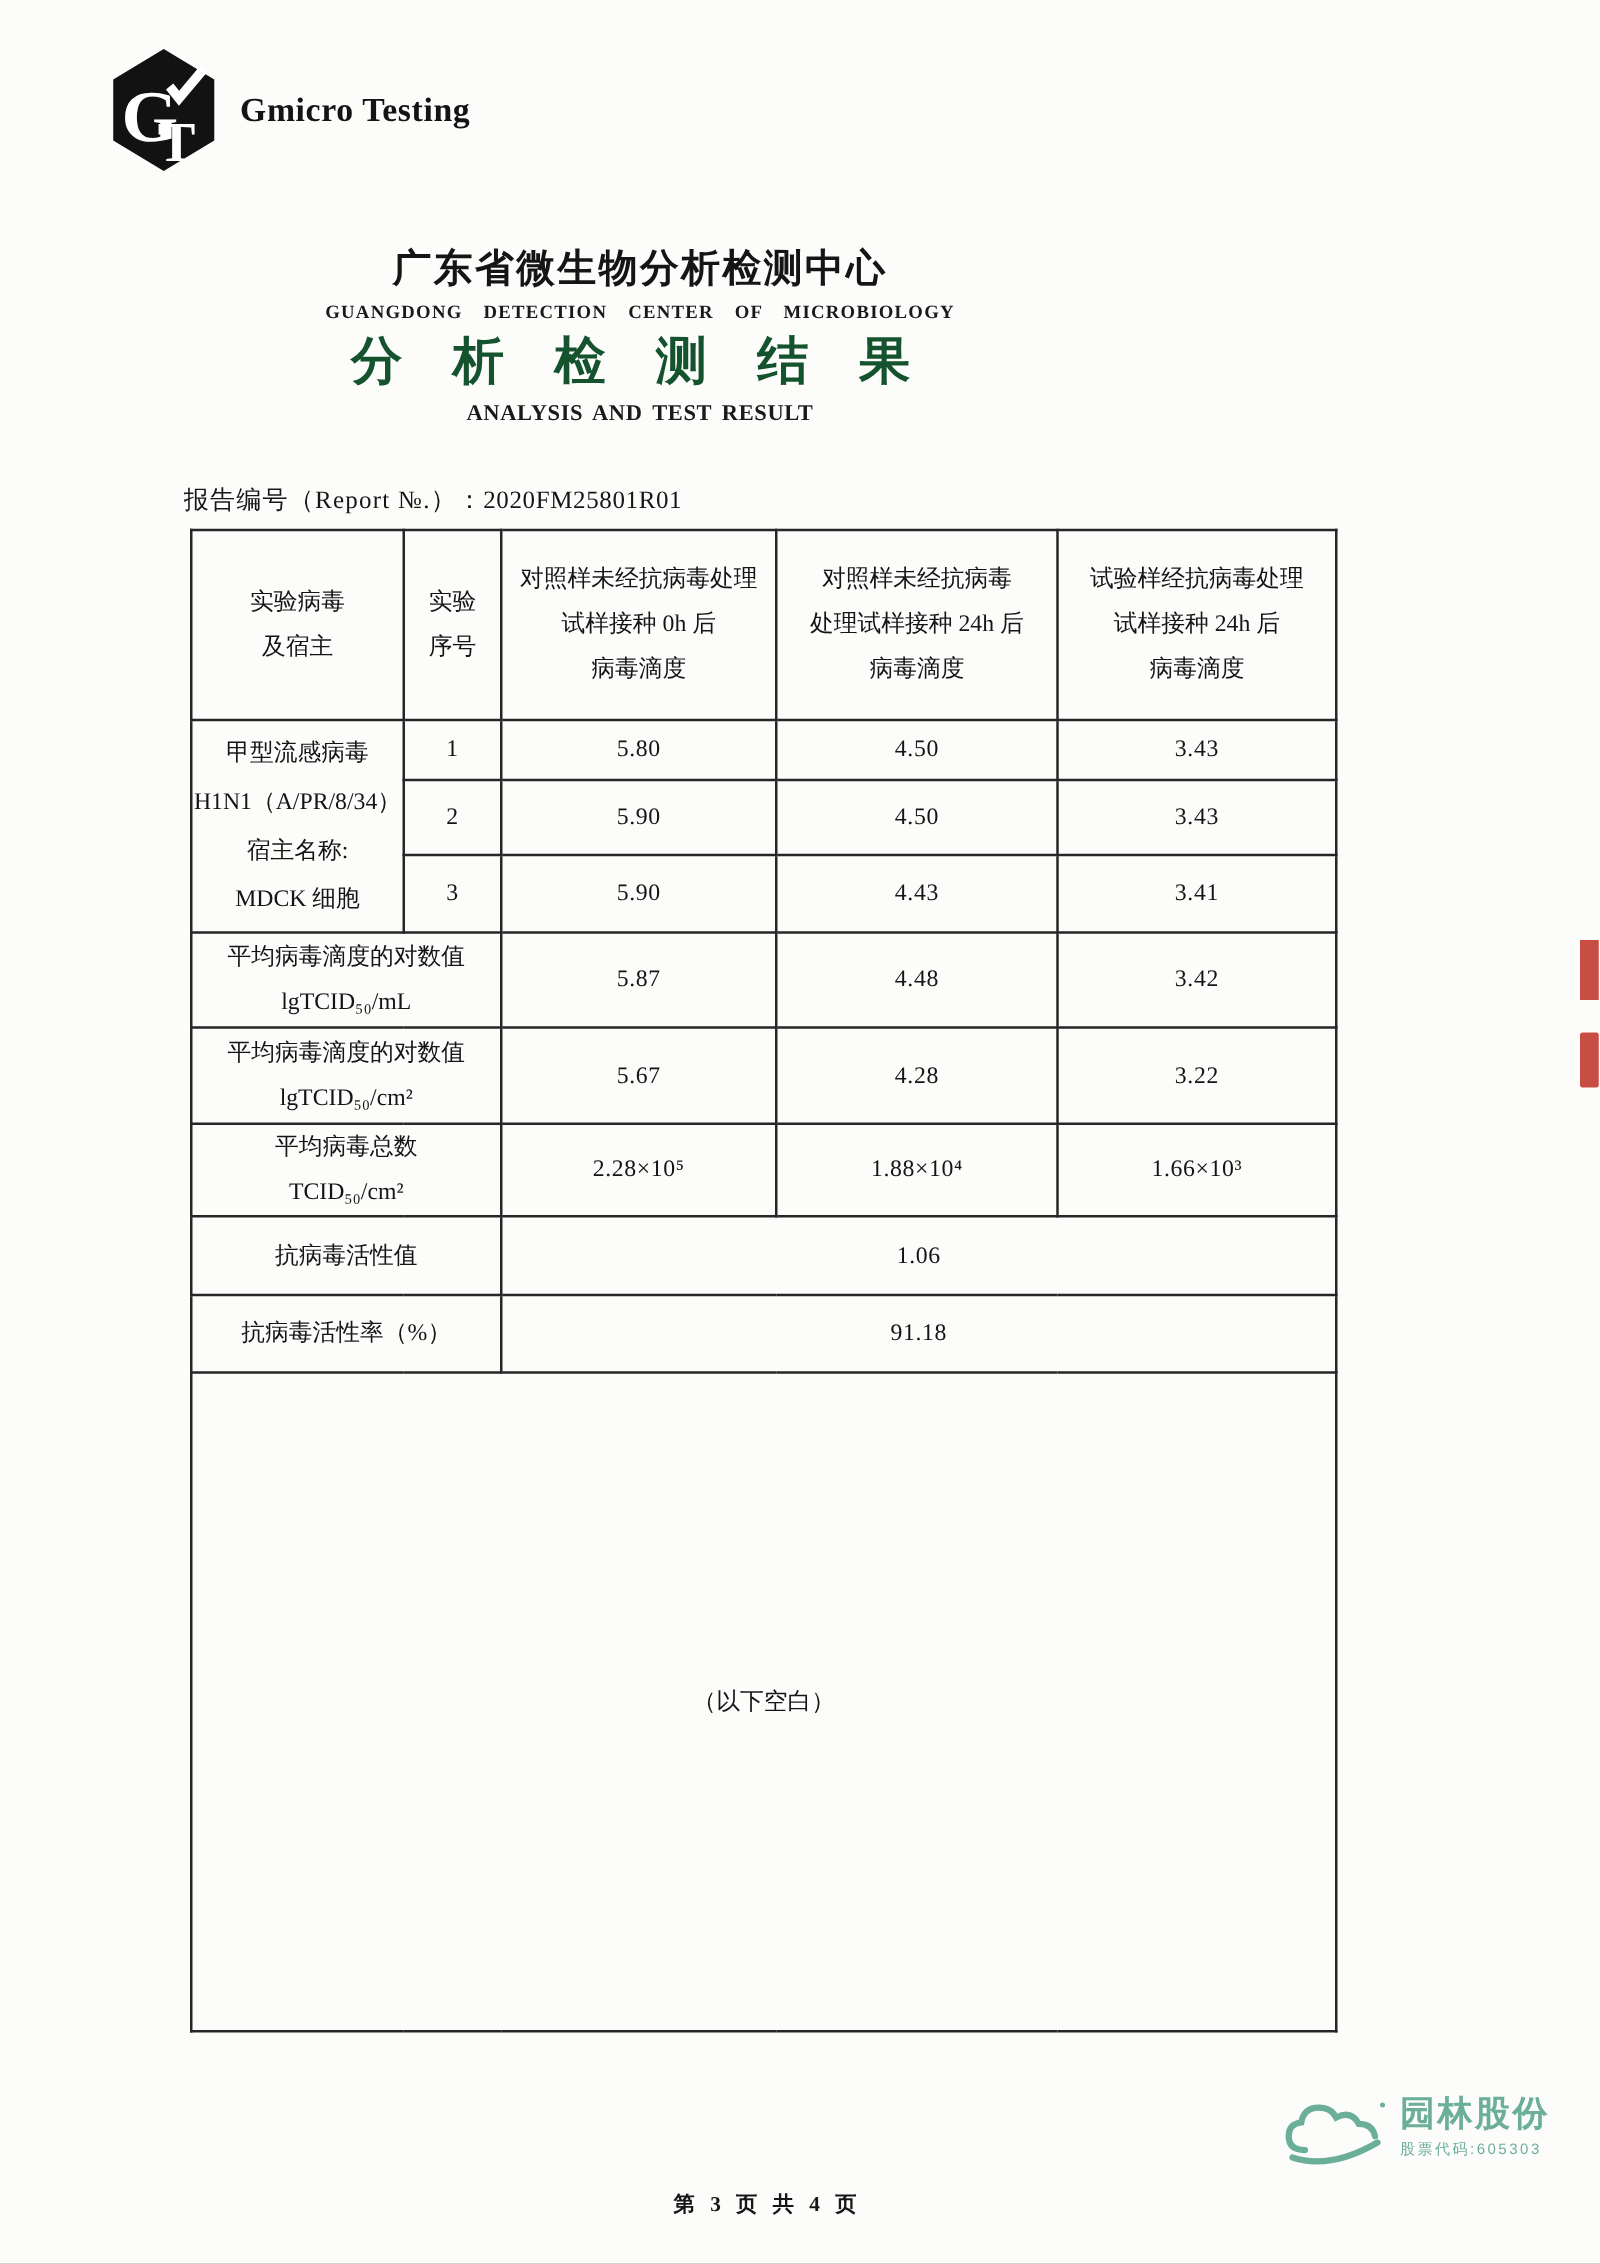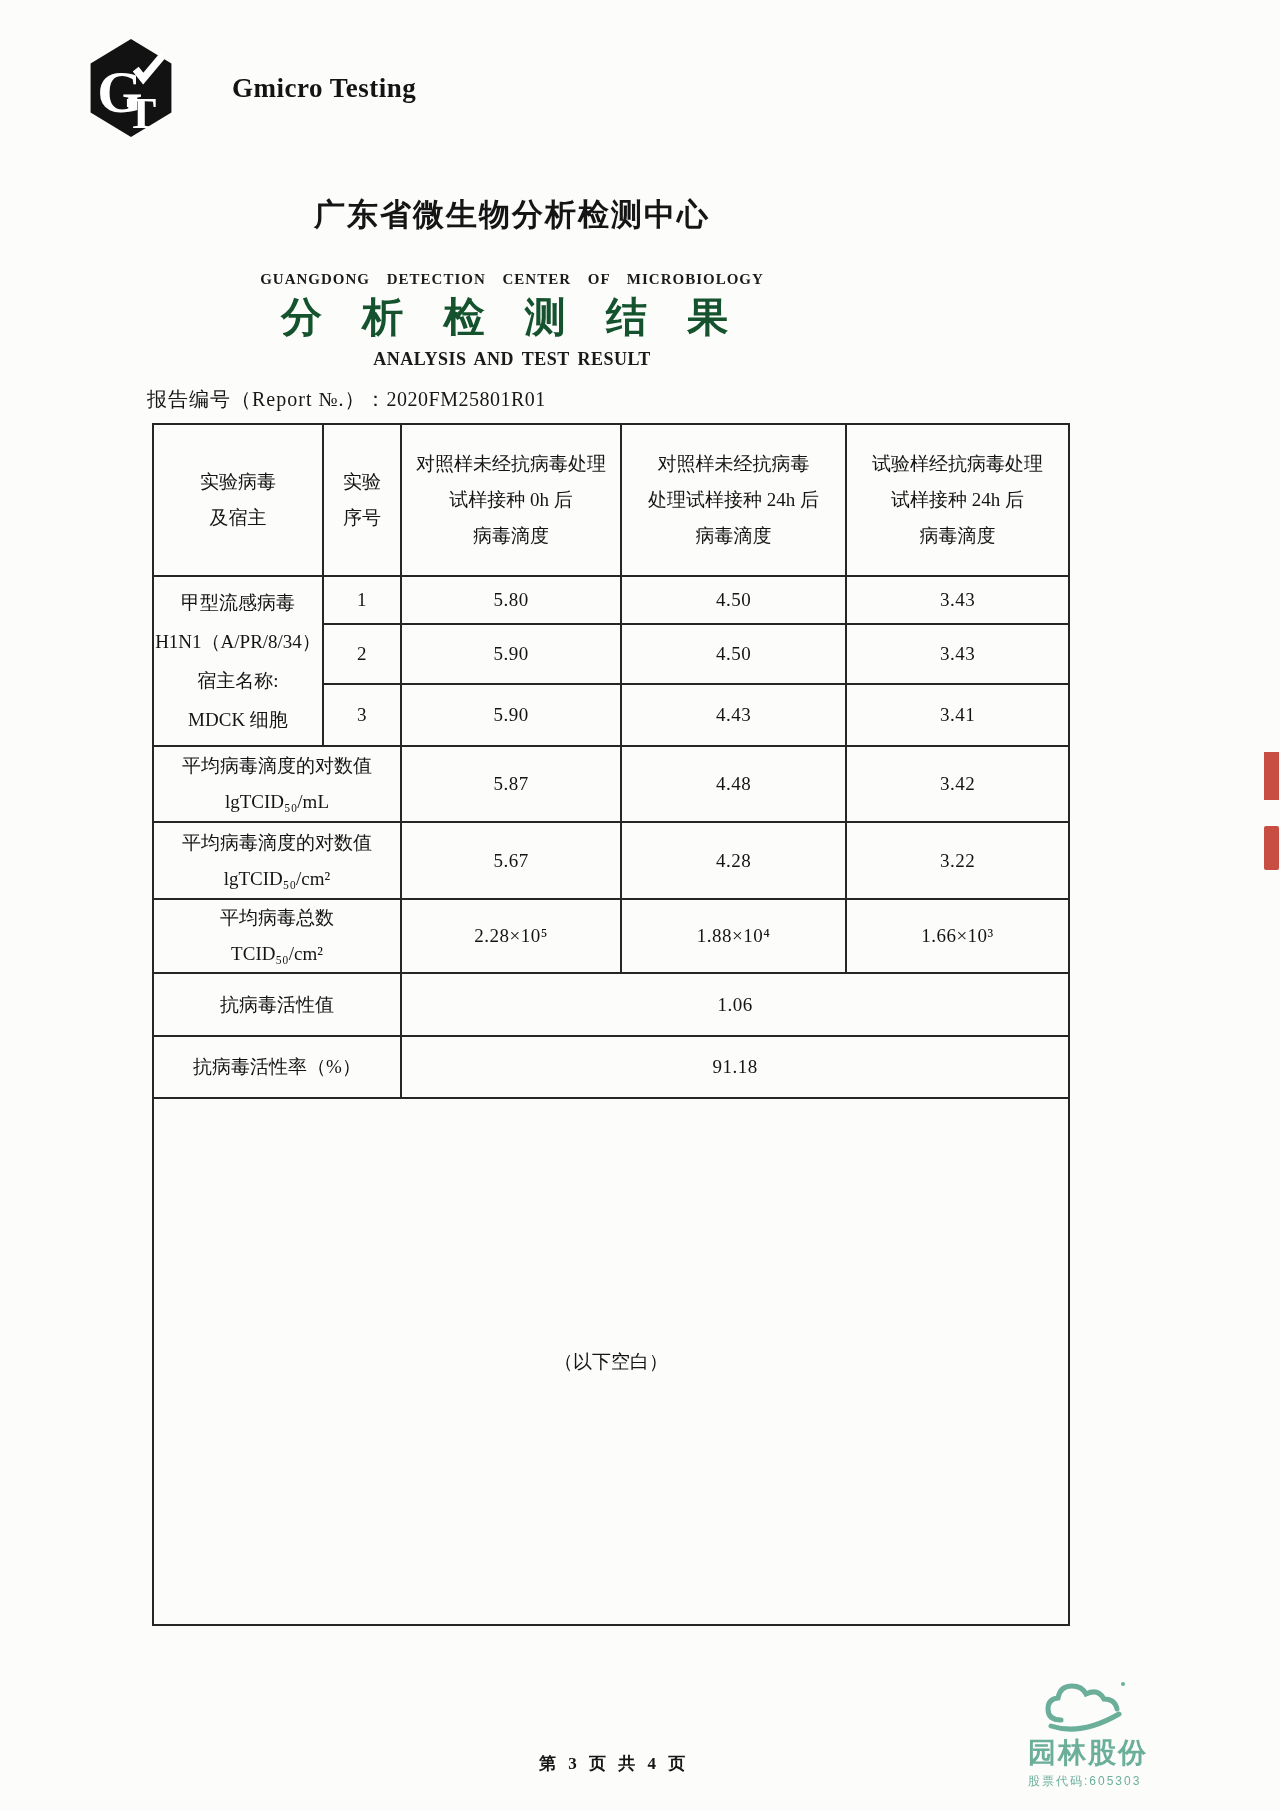--- a/index.html
+++ b/index.html
@@ -13,26 +13,26 @@
     color:#1b1b1b;
     overflow:hidden;
   }
   .preline { white-space:pre-line; }
 
   
   .logo-row { position:absolute; left:84px; top:36px; display:flex; align-items:flex-start; }
   .logo-hex { display:block; }
   .logo-text { margin-left:14px; margin-top:28px; }
   .logo-cn { font-size:43px; font-weight:700; letter-spacing:16px; color:#141414; line-height:1; }
-  .logo-en { font-size:27px; font-weight:700; color:#141414; margin-top:9px; letter-spacing:0.5px;margin-left:40px; }
+  .logo-en { font-size:27px; font-weight:700; color:#141414; margin-top:9px; letter-spacing:0.5px; }
 
   
   .title-block { position:absolute; left:0; top:194px; width:1076px; text-align:center; padding-right:52px; }
   .t-cn-main { font-size:31px; font-weight:700; letter-spacing:2px; color:#151515; }
-  .t-en-main { font-size:15px; font-weight:700; letter-spacing:1px; word-spacing:12px; margin-top:35px; color:#1a1a1a; }
+  .t-en-main { font-size:15px; font-weight:700; letter-spacing:1px; word-spacing:12px; margin-top:6px; color:#1a1a1a; }
   .t-cn-sub  { font-size:41px; font-weight:700; letter-spacing:15px; margin-top:2px; color:#14532d; }
   .t-en-sub  { font-size:18px; font-weight:700; letter-spacing:0.5px; word-spacing:3px; margin-top:4px; color:#1a1a1a; }
 
   
   .report-line { position:absolute; left:147px; top:386px; font-size:20px; color:#161616; letter-spacing:1px; }
   .report-line .no { letter-spacing:0.5px; }
 
   
   table.results {
     position:absolute; left:152px; top:423px;
@@ -57,23 +57,22 @@
   
   .page-footer {
     position:absolute; left:0; top:1752px; width:1280px;
     text-align:center; padding-right:52px;
     font-size:17px; font-weight:600; letter-spacing:4px; color:#161616;
   }
 
   
   .watermark {
     position:absolute; left:1022px; top:1676px;
-    display:flex; align-items:center;
+    display:flex; align-items:flex-start;
     opacity:0.92;
-    flex-direction:column;
   }
   .wm-text { margin-left:6px; }
   .wm-name { font-family:"Liberation Sans","DejaVu Sans",sans-serif; font-size:28px; font-weight:700; color:#5fa892; letter-spacing:2px; line-height:1.1; }
   .wm-code { font-family:"Liberation Sans","DejaVu Sans",sans-serif; font-size:12px; color:#5fa892; letter-spacing:2px; margin-top:4px; }
 
   
   .red-mark { position:absolute; background:#c23a2f; opacity:0.9; }
   .red-mark.m1 { left:1264px; top:752px; width:15px; height:48px; }
   .red-mark.m2 { left:1264px; top:826px; width:15px; height:44px; border-radius:2px; }
 </style>

